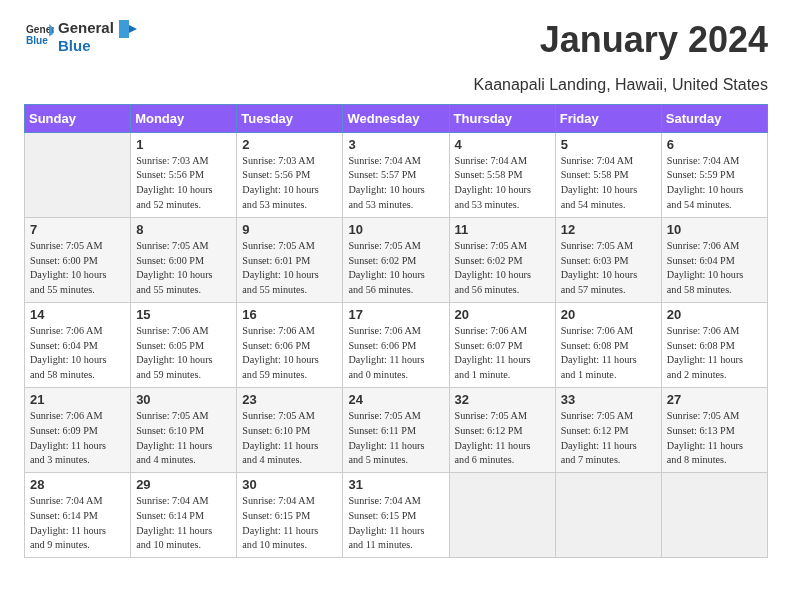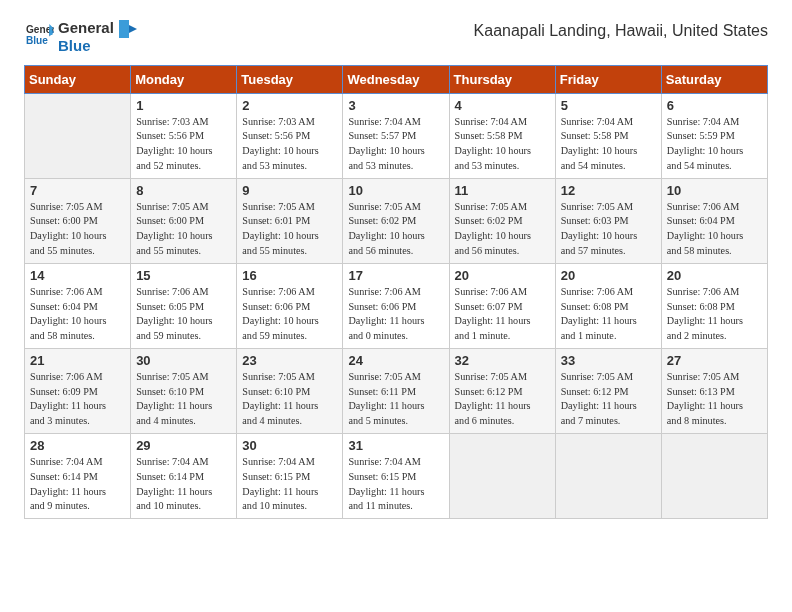--- a/index.html
+++ b/index.html
@@ -31,29 +31,29 @@
     }
     .month-title {
       font-size: 36px;
       font-weight: bold;
       color: #333;
       line-height: 1.1;
     }
     .location-title {
       font-size: 16px;
       color: #333;
-      margin-top: 2px;
+      margin-top: 16px;
     }
     table {
       width: 100%;
       border-collapse: collapse;
       table-layout: fixed;
     }
     thead th {
-      background-color: #c2410c;
+      background-color: #8b5cf6;
       color: #fff;
       font-size: 13px;
       font-weight: bold;
       padding: 6px 4px;
       text-align: left;
       border: 1px solid #5a8ad0;
     }
     tbody td {
       border: 1px solid #ccc;
       vertical-align: top;
@@ -104,20 +104,21 @@
       <div style="font-size:15px;font-weight:bold;color:#333;line-height:1.1">General
         <svg width="18" height="18" viewBox="0 0 18 18" style="vertical-align:middle;margin-left:1px">
           <polygon points="0,0 18,9 0,18" fill="#1a6fb5"></polygon>
           <polygon points="0,0 10,0 10,18 0,18" fill="#3b9cd9"></polygon>
         </svg>
       </div>
       <div style="font-size:15px;font-weight:bold;color:#1a6fb5;line-height:1.1">Blue</div>
     </div>
   </div>
   <div class="title-area">
+    <div class="month-title">January 2024</div>
     <div class="location-title">Kaanapali Landing, Hawaii, United States</div>
   </div>
 </div>
 
 <table>
   <thead>
     <tr id="thead-row">
         <th>Sunday</th>
         <th>Monday</th>
         <th>Tuesday</th>

